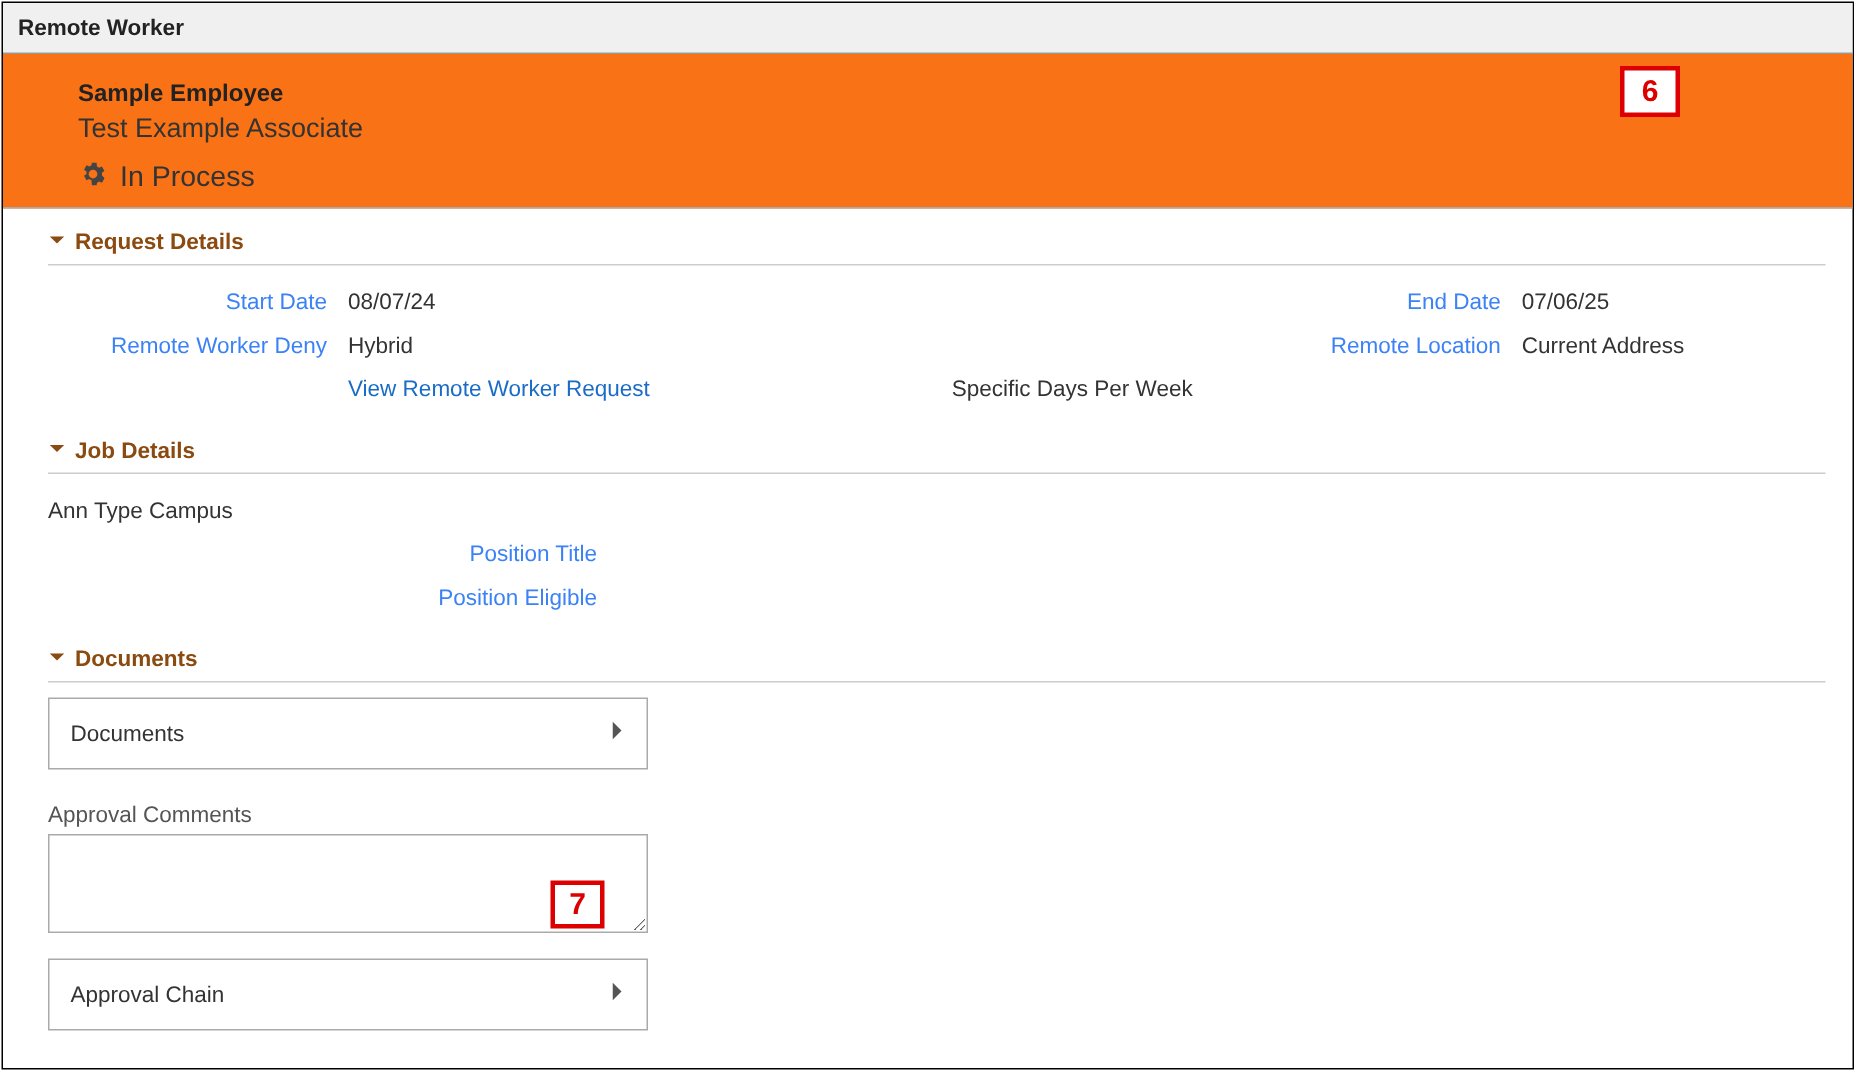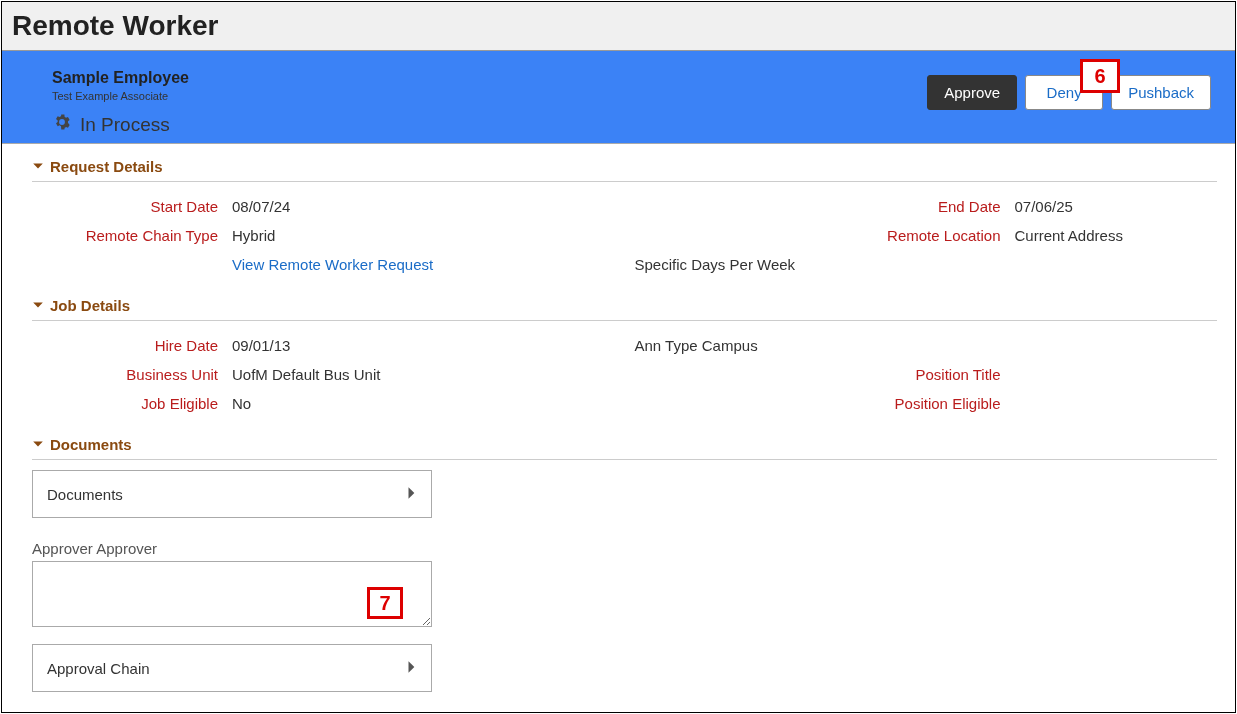--- a/index.html
+++ b/index.html
@@ -14,35 +14,35 @@
     width: 1235px;
     height: 712px;
     margin: 1px;
     position: relative;
     background: #fff;
   }
   .titlebar {
     background: #f0f0f0;
     border-bottom: 1px solid #999;
     padding: 8px 10px;
-    font-size: 28px;
+    font-size: 15px;
     font-weight: bold;
     color: #222;
   }
   .header-row {
     display: flex;
     justify-content: space-between;
     align-items: flex-start;
     padding: 18px 18px 6px 50px;
     border-bottom: 1px solid #aaa;
-    background: #3b82f6;
+    background: #f97316;
     position: relative;
   }
   .emp-name { font-weight: bold; font-size: 16px; color: #222; }
-  .emp-title { font-size: 11px; color: #333; margin-top: 3px; }
+  .emp-title { font-size: 18px; color: #333; margin-top: 3px; }
   .status-row {
     display: flex; align-items: center; gap: 8px;
     margin-top: 10px; color: #333; font-size: 19px;
   }
   .gear-icon svg { width: 20px; height: 20px; fill:#444; }
   .actions { display: flex; gap: 8px; margin-top: 6px; margin-right: 6px;}
   .btn {
     border: 1px solid #888;
     background: #fff;
     color: #1a6cc7;
@@ -78,21 +78,21 @@
   .field-row {
     display: flex;
     align-items: baseline;
     padding: 6px 0;
     font-size: 15px;
   }
   .field-label {
     width: 200px;
     text-align: right;
     padding-right: 14px;
-    color: #b91c1c;
+    color: #3b82f6;
     font-weight: normal;
   }
   .field-value { color: #333; }
   .right-col .field-label { width: 380px; }
   .link { color: #1a6cc7; cursor: pointer; }
   .panel-row {
     border: 1px solid #aaa;
     width: 400px;
     height: 48px;
     display: flex;
@@ -142,45 +142,40 @@
       <div class="emp-title">Test Example Associate</div>
       <div class="status-row">
         <span class="gear-icon">
           <svg viewBox="0 0 24 24">
               <path d="M19.14,12.94a7.14,7.14,0,0,0,0-1.88l2-1.55-2-3.46-2.35.95a7.18,7.18,0,0,0-1.63-.95L14.9,3H11.1l-.3,2.05a7.18,7.18,0,0,0-1.63.95L6.82,5.05l-2,3.46,2,1.55a7.14,7.14,0,0,0,0,1.88l-2,1.55,2,3.46,2.35-.95a7.18,7.18,0,0,0,1.63.95L11.1,21h3.8l.3-2.05a7.18,7.18,0,0,0,1.63-.95l2.35.95,2-3.46ZM12,15.5A3.5,3.5,0,1,1,15.5,12,3.5,3.5,0,0,1,12,15.5Z"></path>
             </svg>
         </span>
         <span>In Process</span>
       </div>
     </div>
-    <div class="actions">
-      <button class="btn btn-primary">Approve</button>
-      <button class="btn">Deny</button>
-      <button class="btn">Pushback</button>
-    </div>
     <div class="callout c6">6</div>
   </div>
 
   <div class="section">
     <div class="section-header">
       <span class="chev">
         <svg viewBox="0 0 10 10">
             <path d="M1 3 L5 7 L9 3 Z"></path>
           </svg>
       </span>
       <span>Request Details</span>
     </div>
     <div class="grid2">
       <div>
         <div class="field-row">
           <div class="field-label">Start Date</div>
           <div class="field-value">08/07/24</div>
         </div>
         <div class="field-row">
-          <div class="field-label">Remote Chain Type</div>
+          <div class="field-label">Remote Worker Deny</div>
           <div class="field-value">Hybrid</div>
         </div>
         <div class="field-row">
           <div class="field-label"></div>
           <div class="field-value link">View Remote Worker Request</div>
         </div>
       </div>
       <div class="right-col">
         <div class="field-row">
           <div class="field-label">End Date</div>
@@ -200,34 +195,20 @@
   <div class="section">
     <div class="section-header">
       <span class="chev">
         <svg viewBox="0 0 10 10">
             <path d="M1 3 L5 7 L9 3 Z"></path>
           </svg>
       </span>
       <span>Job Details</span>
     </div>
     <div class="grid2">
-      <div>
-        <div class="field-row">
-          <div class="field-label">Hire Date</div>
-          <div class="field-value">09/01/13</div>
-        </div>
-        <div class="field-row">
-          <div class="field-label">Business Unit</div>
-          <div class="field-value">UofM Default Bus Unit</div>
-        </div>
-        <div class="field-row">
-          <div class="field-label">Job Eligible</div>
-          <div class="field-value">No</div>
-        </div>
-      </div>
       <div class="right-col">
         <div class="field-row">
           <div class="field-value">Ann Type Campus</div>
         </div>
         <div class="field-row">
           <div class="field-label">Position Title</div>
           <div class="field-value"></div>
         </div>
         <div class="field-row">
           <div class="field-label">Position Eligible</div>
@@ -248,21 +229,21 @@
     </div>
     <div class="panel-row">
       <span>Documents</span>
       <span class="chev-r">
         <svg viewBox="0 0 8 12">
             <path d="M1 1 L6 6 L1 11 Z"></path>
           </svg>
       </span>
     </div>
 
-    <div class="comments-label">Approver Approver</div>
+    <div class="comments-label">Approval Comments</div>
     <textarea class="comments" value="" style=""></textarea>
 
     <div class="panel-row" style="margin-top:14px;">
       <span>Approval Chain</span>
       <span class="chev-r">
         <svg viewBox="0 0 8 12">
             <path d="M1 1 L6 6 L1 11 Z"></path>
           </svg>
       </span>
     </div>

